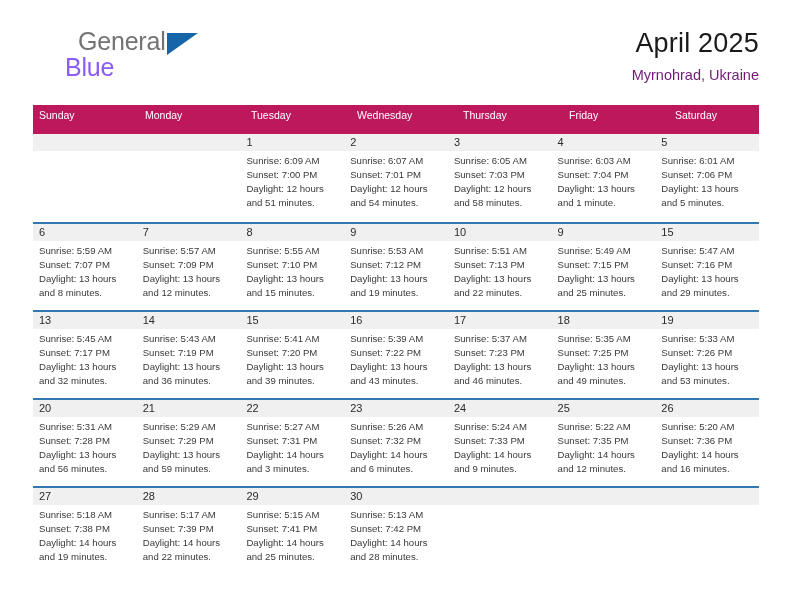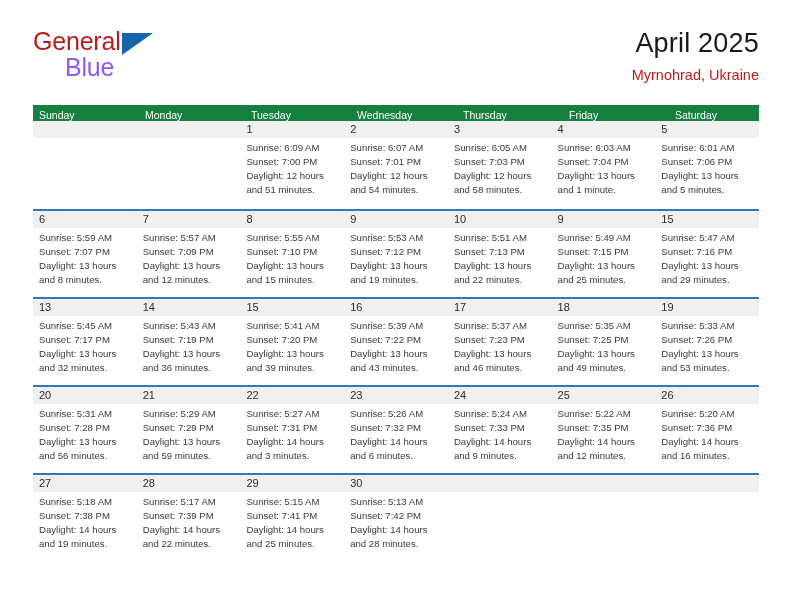--- a/index.html
+++ b/index.html
@@ -40,22 +40,23 @@
   }
   .brand-top {
     position: relative;
     height: 30px;
     display: flex;
     align-items: flex-start;
   }
   .brand-general {
     font-size: 25px;
     line-height: 27px;
-    color: #b91c1c;
+    color: #737373;
     letter-spacing: -0.2px;
+    margin-left: 45px;
   }
   .brand-triangle {
     margin-left: 1px;
     margin-top: 5px;
     width: 0;
     height: 0;
     border-left: 31px solid #1565a8;
     border-bottom: 22px solid transparent;
   }
   .brand-blue {
@@ -78,37 +79,37 @@
     font-size: 27px;
     line-height: 34px;
     color: #1a1a1a;
     font-weight: normal;
     margin: 0;
     letter-spacing: 0.2px;
   }
   .cal-subtitle {
     font-size: 14.5px;
     line-height: 22px;
-    color: #b91c1c;
+    color: #701a75;
     margin: 4px 0 0 0;
     font-weight: normal;
   }
 
   
   .calendar {
     position: absolute;
     left: 33px;
     top: 105px;
     width: 726px;
   }
 
   .weekday-row {
     display: flex;
-    background: #15803d;
-    height: 16px;
+    background: #be185d;
+    height: 29px;
     gap: 16px;
   }
   .weekday-cell {
     flex: 1 1 0;
     color: #ffffff;
     font-size: 10.5px;
     line-height: 21px;
     padding-left: 6px;
     box-sizing: border-box;
     white-space: nowrap;

